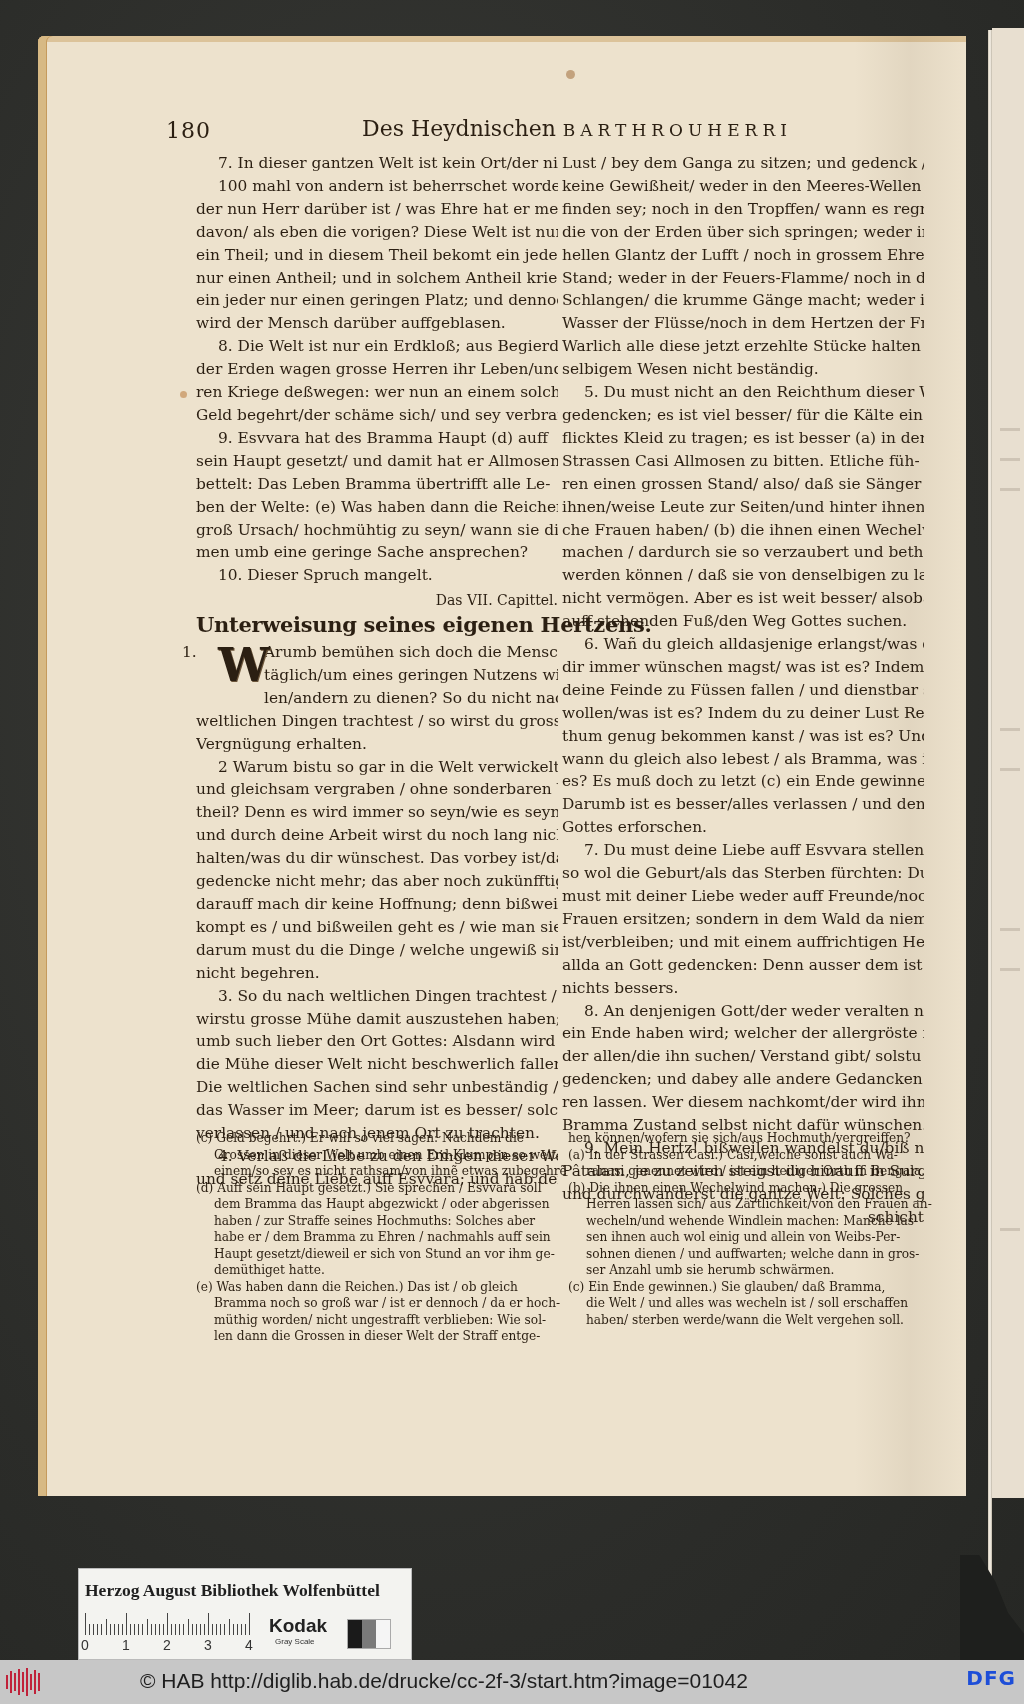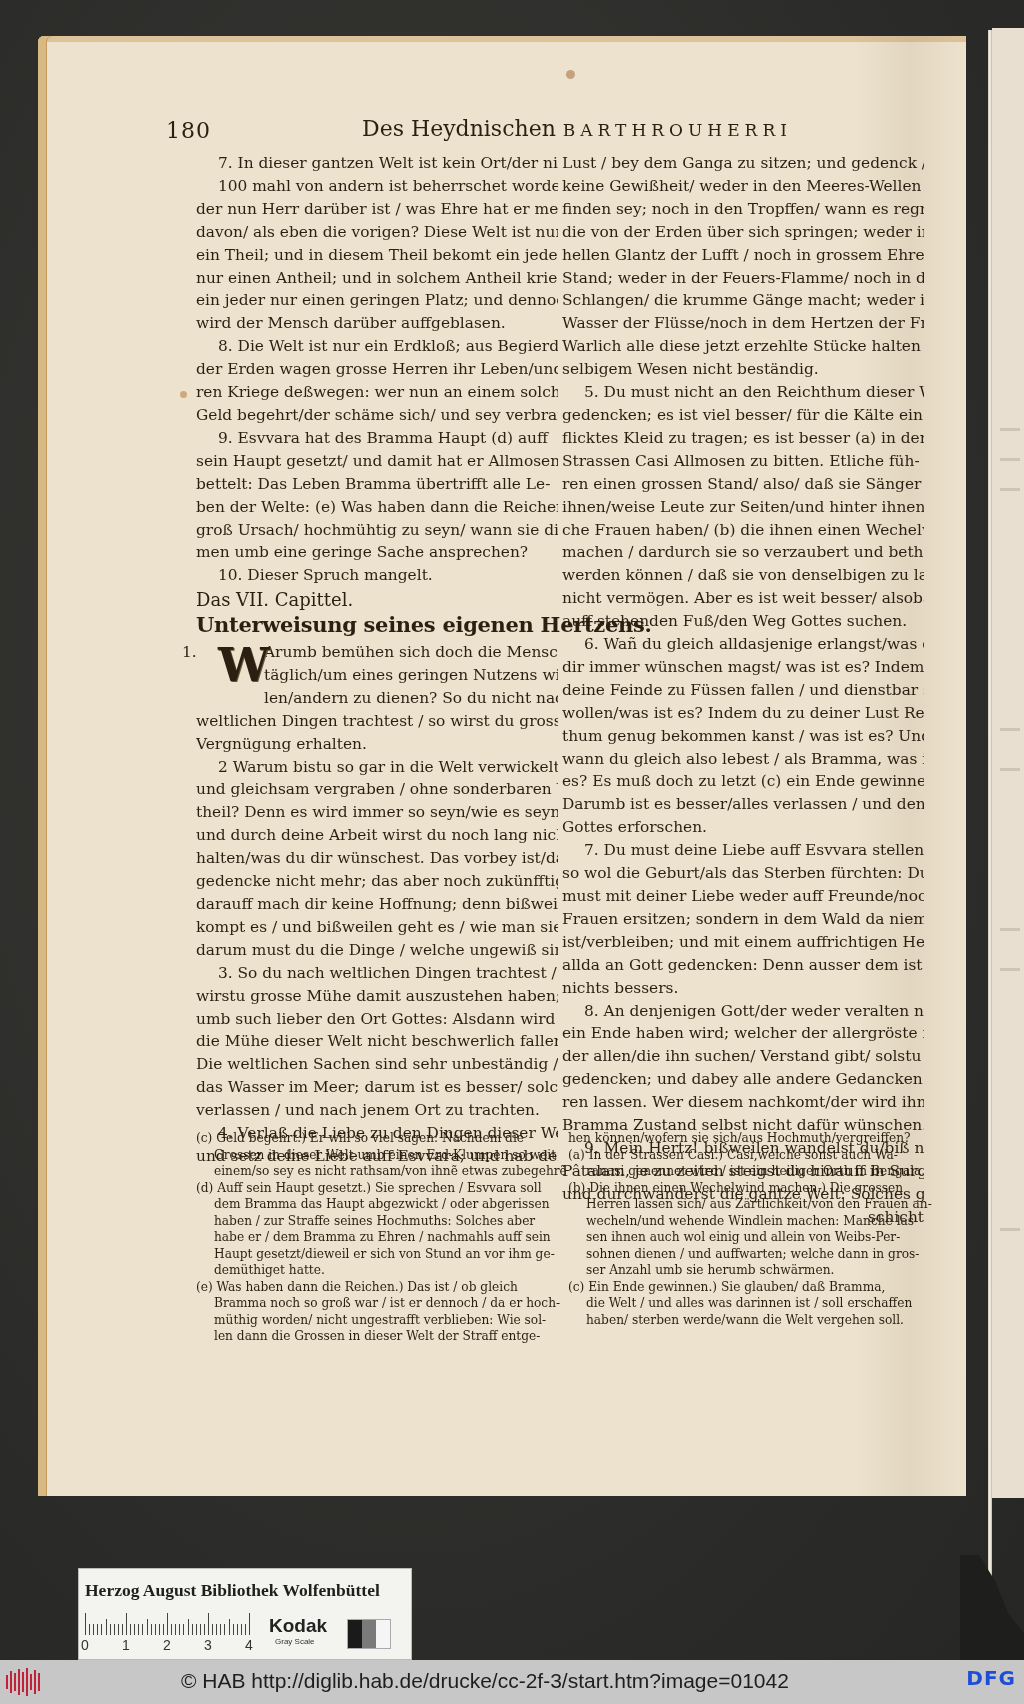--- a/index.html
+++ b/index.html
@@ -49,21 +49,21 @@
   .running-head .caps { letter-spacing: 5px; font-size: 17px; }
 
   .col {
     position: absolute; font-size: 15.4px; line-height: 22.9px;
     text-align: justify;
   }
   .col-left { left: 196px; top: 152px; width: 362px; }
   .col-right { left: 562px; top: 152px; width: 362px; }
   .line { white-space: nowrap; overflow: hidden; display: block; }
   .indent { padding-left: 22px; }
-  .chapter { font-size: 18px; text-align: left; margin: 2px 0 0 0; }
+  .chapter { font-size: 14px; text-align: right; margin: 2px 0 0 0; }
   .chapter-title { font-size: 21px; margin: 2px 0 4px 0; white-space: nowrap; font-weight: bold; letter-spacing: -0.3px; }
   .initial-wrap { position: relative; }
   .drop-cap {
     position: absolute; left: 22px; top: 2px; width: 44px; height: 44px;
     font-size: 46px; line-height: 44px; font-weight: bold; color: #2b1f12;
     font-family: "DejaVu Serif", serif;
     text-shadow: 1px 1px 0 #6b553a;
   }
   .right-align { text-align: right; }
 
@@ -93,21 +93,21 @@
 
   .footer-bar {
     position: absolute; left: 0; top: 1660px; width: 1024px; height: 44px;
     background: #c7c7c7;
     display: flex; align-items: center;
   }
   .hab-logo { position: absolute; left: 6px; top: 8px; width: 40px; height: 28px; display: flex; gap: 2px; align-items: center; }
   .hab-logo div { width: 2px; background: #c0223a; }
   .footer-text {
     position: absolute; left: 140px; top: 9px; font-family: "Liberation Sans", sans-serif;
-    font-size: 21px; color: #1e1e1e; white-space: nowrap; margin-left: 41px;
+    font-size: 21px; color: #1e1e1e; white-space: nowrap;
   }
   .dfg-logo {
     position: absolute; right: 8px; top: 6px; font-family: "DejaVu Sans", sans-serif;
     font-weight: bold; font-size: 20px; color: #1d4ed8; letter-spacing: 1px;
   }
 </style>
 </head>
 <body>
 
 <div class="scan-bg"></div>
@@ -177,20 +177,21 @@
       <span class="line">Vergnügung erhalten.</span>
       <span class="line indent">2 Warum bistu so gar in die Welt verwickelt/</span>
       <span class="line">und gleichsam vergraben / ohne sonderbaren Vor-</span>
       <span class="line">theil? Denn es wird immer so seyn/wie es seyn soll/</span>
       <span class="line">und durch deine Arbeit wirst du noch lang nicht er-</span>
       <span class="line">halten/was du dir wünschest. Das vorbey ist/daran</span>
       <span class="line">gedencke nicht mehr; das aber noch zukünfftig ist/</span>
       <span class="line">darauff mach dir keine Hoffnung; denn bißweilen</span>
       <span class="line">kompt es / und bißweilen geht es / wie man sieht;</span>
       <span class="line">darum must du die Dinge / welche ungewiß sind/</span>
+      <span class="line">nicht begehren.</span>
       <span class="line indent">3. So du nach weltlichen Dingen trachtest /</span>
       <span class="line">wirstu grosse Mühe damit auszustehen haben; dar-</span>
       <span class="line">umb such lieber den Ort Gottes: Alsdann wird dir</span>
       <span class="line">die Mühe dieser Welt nicht beschwerlich fallen.</span>
       <span class="line">Die weltlichen Sachen sind sehr unbeständig / wie</span>
       <span class="line">das Wasser im Meer; darum ist es besser/ solche zu</span>
       <span class="line">verlassen / und nach jenem Ort zu trachten.</span>
       <span class="line indent">4. Verlaß die Liebe zu den Dingen dieser Welt/</span>
       <span class="line">und setz deine Liebe auff Esvvara; und hab deine</span>
     </div>
@@ -267,21 +268,21 @@
     <span class="line">hen können/wofern sie sich/aus Hochmuth/vergreiffen?</span>
     <span class="line">(a) In der Strassen Casi.) Casi,welche sonst auch Wa-</span>
     <span class="line note-cont">ranasi genennet wird / ist ein heiliger Orth in Bengala.</span>
     <span class="line">(b) Die ihnen einen Wechelwind machen.) Die grossen</span>
     <span class="line note-cont">Herren lassen sich/ aus Zärtlichkeit/von den Frauen an-</span>
     <span class="line note-cont">wecheln/und wehende Windlein machen: Manche las-</span>
     <span class="line note-cont">sen ihnen auch wol einig und allein von Weibs-Per-</span>
     <span class="line note-cont">sohnen dienen / und auffwarten; welche dann in gros-</span>
     <span class="line note-cont">ser Anzahl umb sie herumb schwärmen.</span>
     <span class="line">(c) Ein Ende gewinnen.) Sie glauben/ daß Bramma,</span>
-    <span class="line note-cont">die Welt / und alles was darinnen ist / soll erschaffen</span>
+    <span class="line note-cont">die Welt / und alles was wecheln ist / soll erschaffen</span>
     <span class="line note-cont">haben/ sterben werde/wann die Welt vergehen soll.</span>
   </div>
 
 <div class="ruler-card">
   <div class="ruler-title">Herzog August Bibliothek Wolfenbüttel</div>
   <div class="ruler-ticks" id="ruler-ticks">
       <div class="tick" style="left: 0px; height: 22px;"></div>
       <div class="tick" style="left: 4.1px; height: 11px;"></div>
       <div class="tick" style="left: 8.2px; height: 11px;"></div>
       <div class="tick" style="left: 12.3px; height: 11px;"></div>

